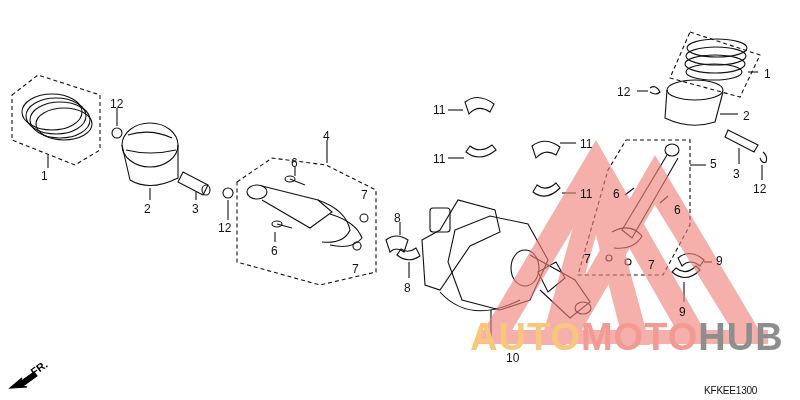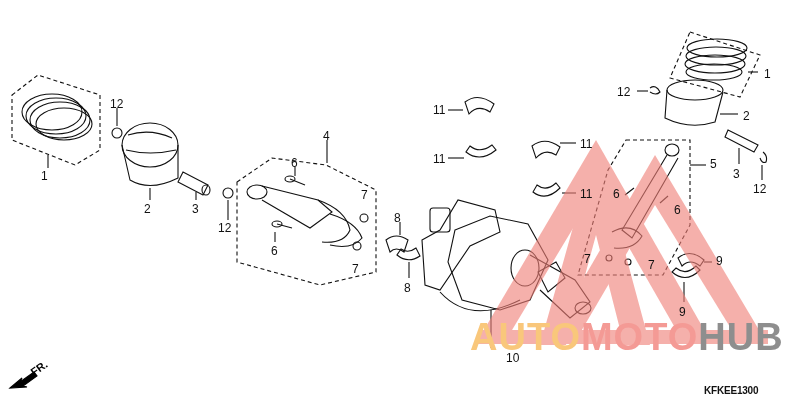--- a/index.html
+++ b/index.html
@@ -1,19 +1,19 @@
 <!DOCTYPE html>
 <html><head>
 <meta charset="utf-8">
 <style>
   html,body{margin:0;padding:0;background:#fff;}
   #stage{position:relative;width:800px;height:400px;overflow:hidden;background:#fff;font-family:"Liberation Sans",sans-serif;}
   svg.draw{position:absolute;left:0;top:0;width:800px;height:400px;}
   .lbl{position:absolute;font-size:12px;color:#111;line-height:12px;white-space:nowrap;}
-  .code{position:absolute;font-size:10px;color:#111;font-weight:bold;letter-spacing:-0.2px;}
+  .code{position:absolute;font-size:10px;color:#111;font-weight:normal;letter-spacing:-0.2px;}
   .fr{position:absolute;left:30px;top:362px;font-size:11px;font-weight:bold;color:#000;transform:rotate(-35deg);}
   .wm{position:absolute;left:470px;top:316px;font-size:38px;font-weight:bold;letter-spacing:1px;font-family:"Liberation Sans",sans-serif;}
   .wm span{display:inline-block;}
 </style>
 </head>
 <body>
 
 <div id="stage">
 
   <svg class="draw" viewBox="0 0 800 400" fill="none" stroke="#111" stroke-width="1.1">

